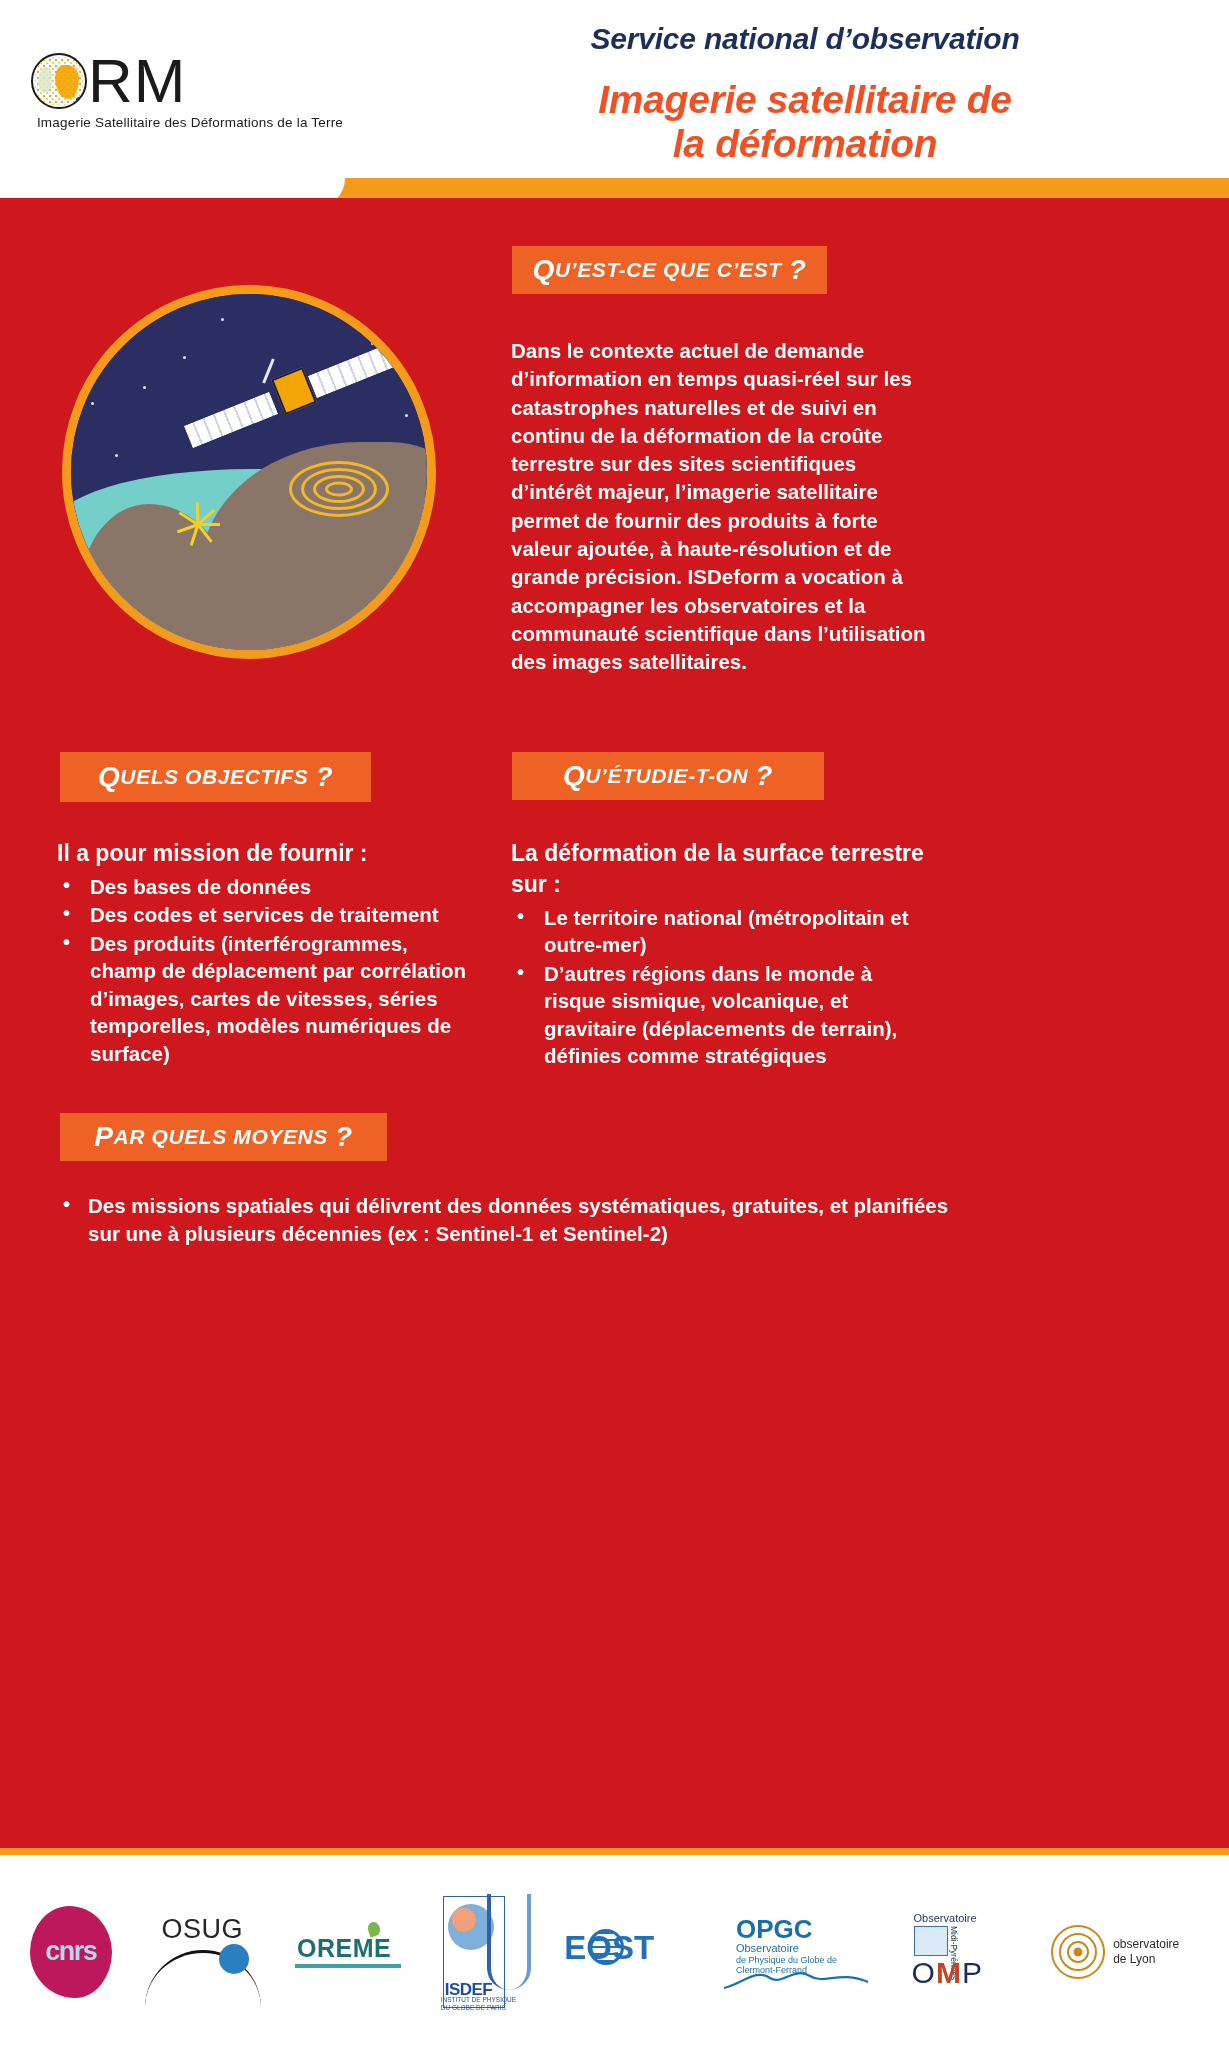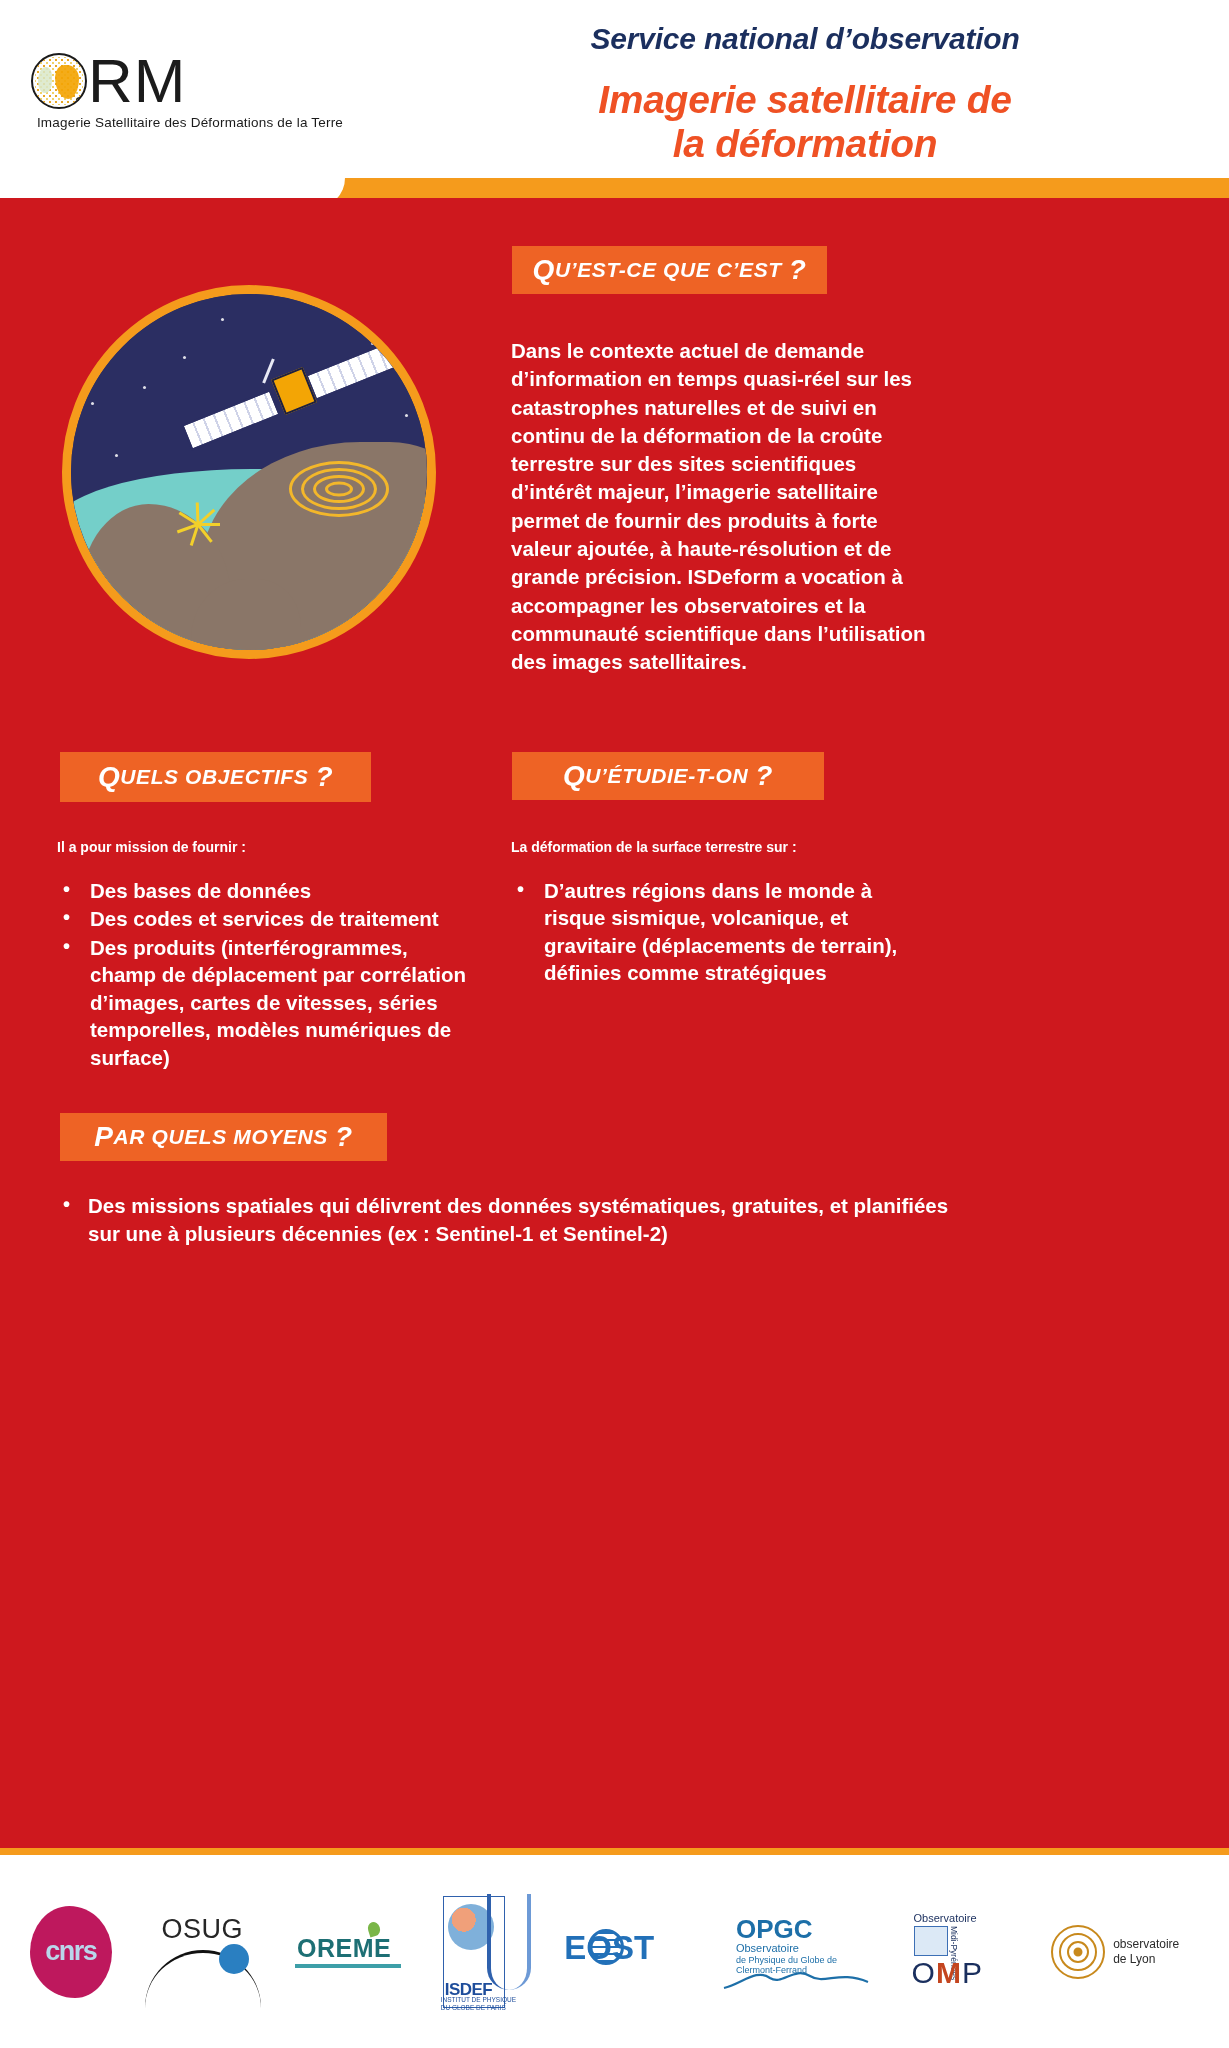--- a/index.html
+++ b/index.html
@@ -158,21 +158,21 @@
     font-family: "Liberation Sans", sans-serif;
   }
   #para-quest {
     position: absolute; left: 511px; top: 337px; width: 420px;
     font-size: 20.5px; line-height: 1.38;
   }
   .col-left  { position: absolute; left: 57px; top: 838px; width: 420px; }
   .col-right { position: absolute; left: 511px; top: 838px; width: 420px; }
   .col-wide  { position: absolute; left: 57px; top: 1192px; width: 900px; }
 
-  .lead { font-size: 14px; line-height: 1.34; margin-bottom: 20px; }
+  .lead { font-size: 23px; line-height: 1.34; margin-bottom: 4px; }
   ul.bullets { list-style: none; margin: 0; padding: 0; }
   ul.bullets li {
     position: relative; padding-left: 33px; font-size: 20.5px; line-height: 1.34;
     margin-bottom: 1px;
   }
   ul.bullets li::before {
     content: "\2022"; position: absolute; left: 6px; top: -1px; font-size: 20px;
   }
   .col-wide ul.bullets li { padding-left: 31px; font-size: 20.5px; line-height: 1.37; margin-bottom: 0; }
 
@@ -345,20 +345,21 @@
   </div>
 
   <div class="banner" id="banner-etudie">
     <span class="cap">Q</span>
       <span class="sc">U’ÉTUDIE-T-ON</span>
       <span class="qm">?</span>
   </div>
   <div class="col-right">
     <div class="lead">La déformation de la surface terrestre sur :</div>
     <ul class="bullets">
+      <li>Le territoire national (métropolitain et outre-mer)</li>
       <li>D’autres régions dans le monde à risque sismique, volcanique, et gravitaire (déplacements de terrain), définies comme stratégiques</li>
     </ul>
   </div>
 
   <div class="banner" id="banner-moyens">
     <span class="cap">P</span>
       <span class="sc">AR QUELS MOYENS</span>
       <span class="qm">?</span>
   </div>
   <div class="col-wide">

